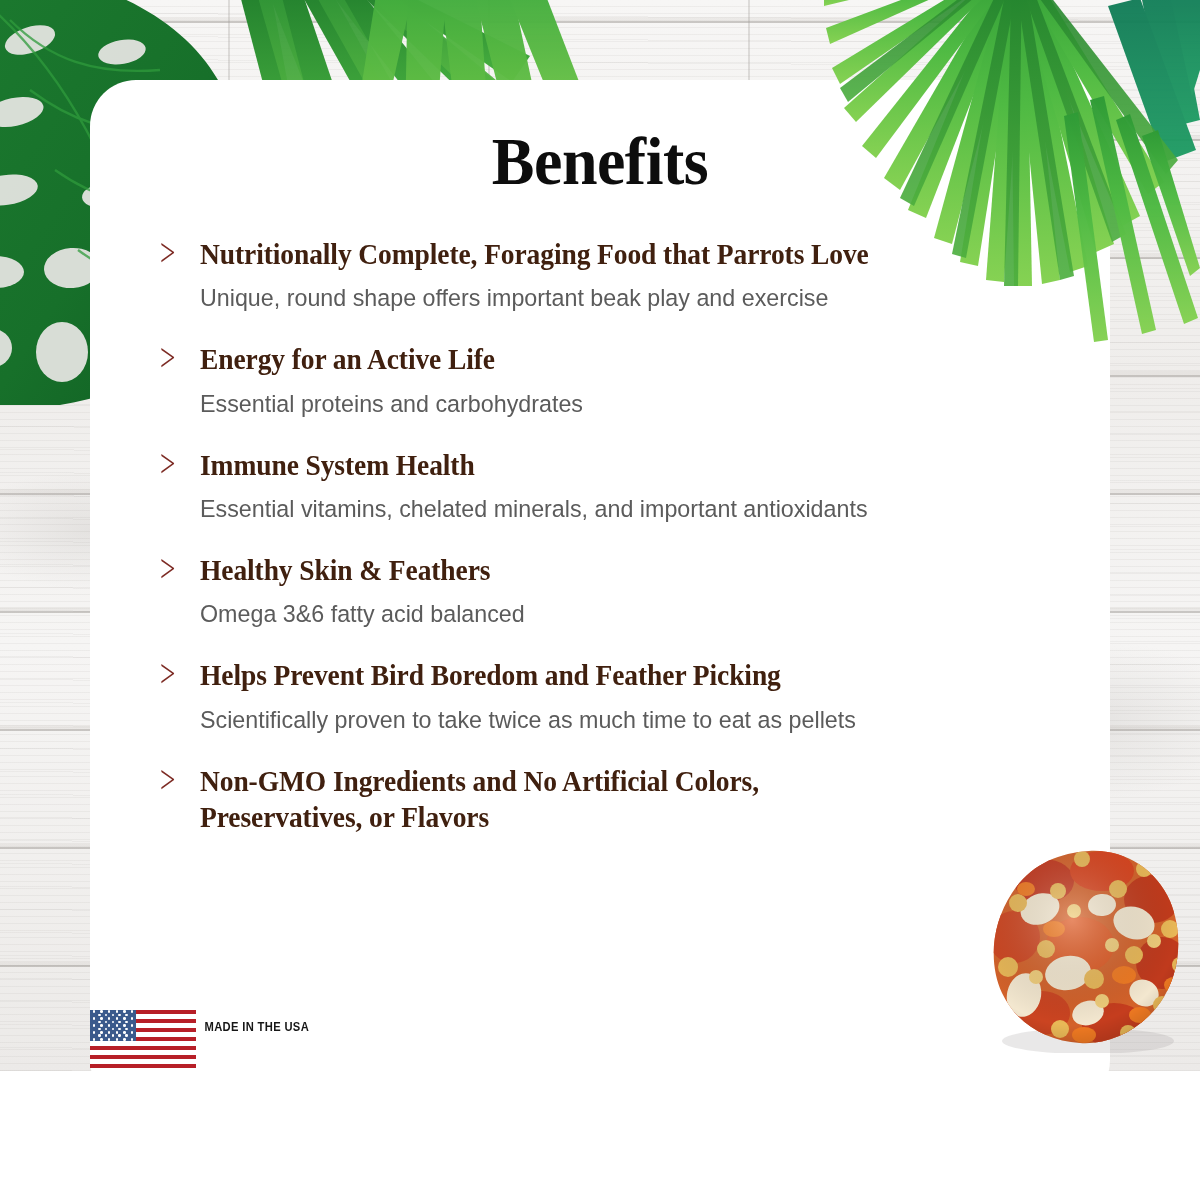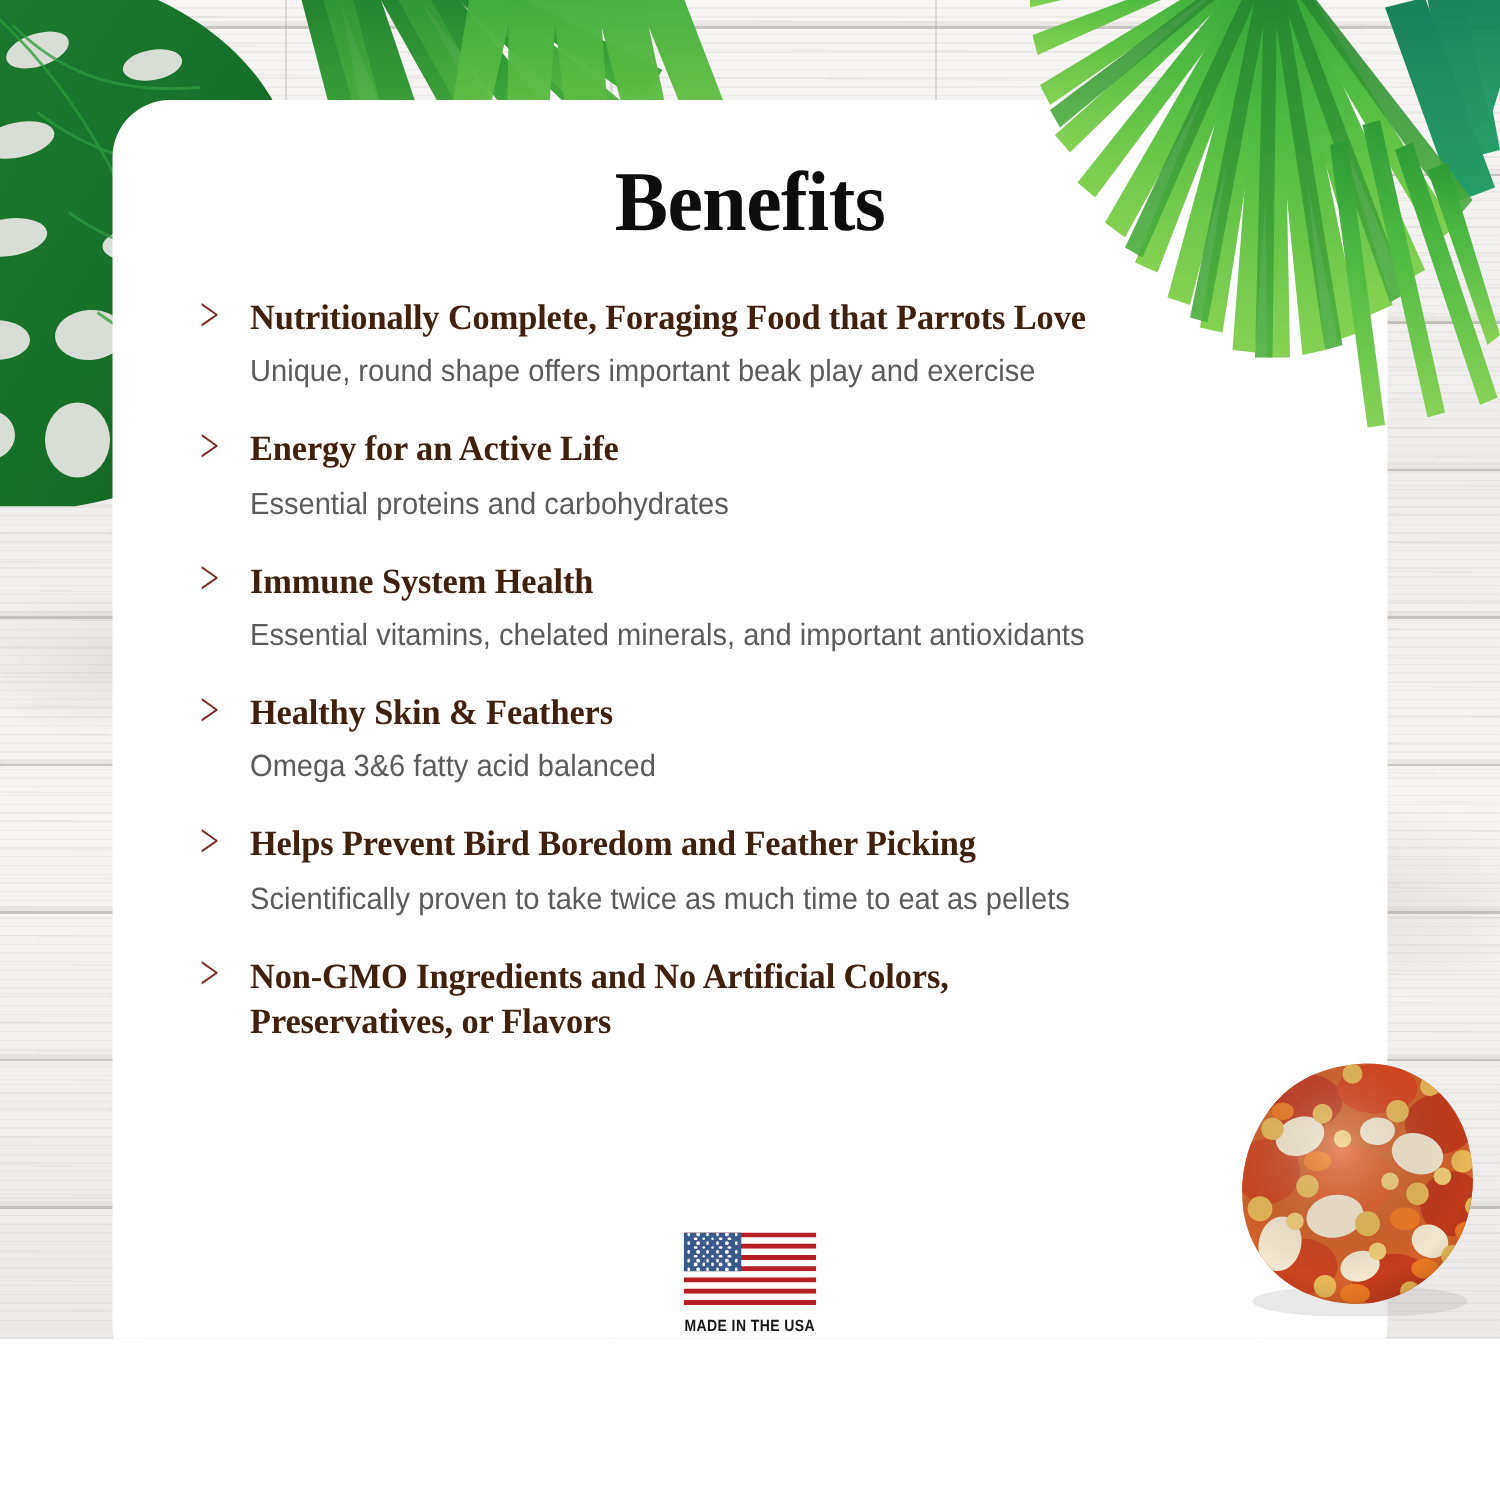--- a/index.html
+++ b/index.html
@@ -120,22 +120,21 @@
     transform:scaleX(0.95);
     transform-origin:left center;
   }
 
   
   #flag-badge{
     position:absolute;
     left:0; right:0;
     bottom:38px;
     display:flex;
-    flex-direction:column;
-    align-items:center;
+    flex-direction:row;
   }
   .flag{
     position:relative;
     width:106px; height:58px;
     background:#ffffff;
     overflow:hidden;
   }
   .stripes{ position:absolute; inset:0; display:flex; flex-direction:column; }
   .stripe{ flex:1 1 0; }
   .stripe.r{ background:#b71f27; }

